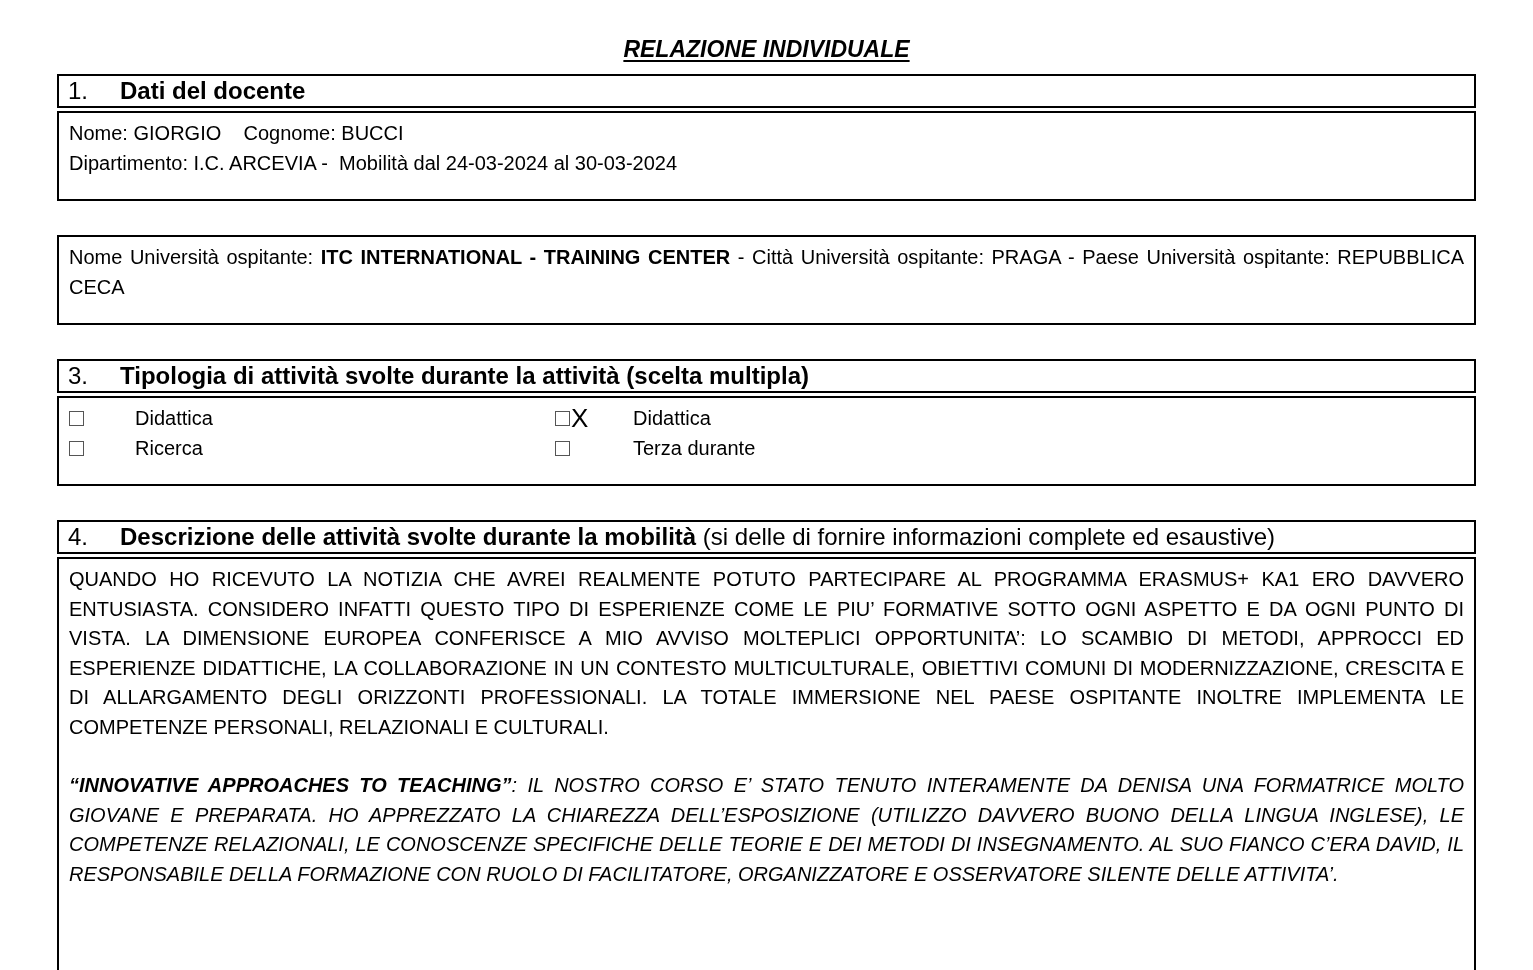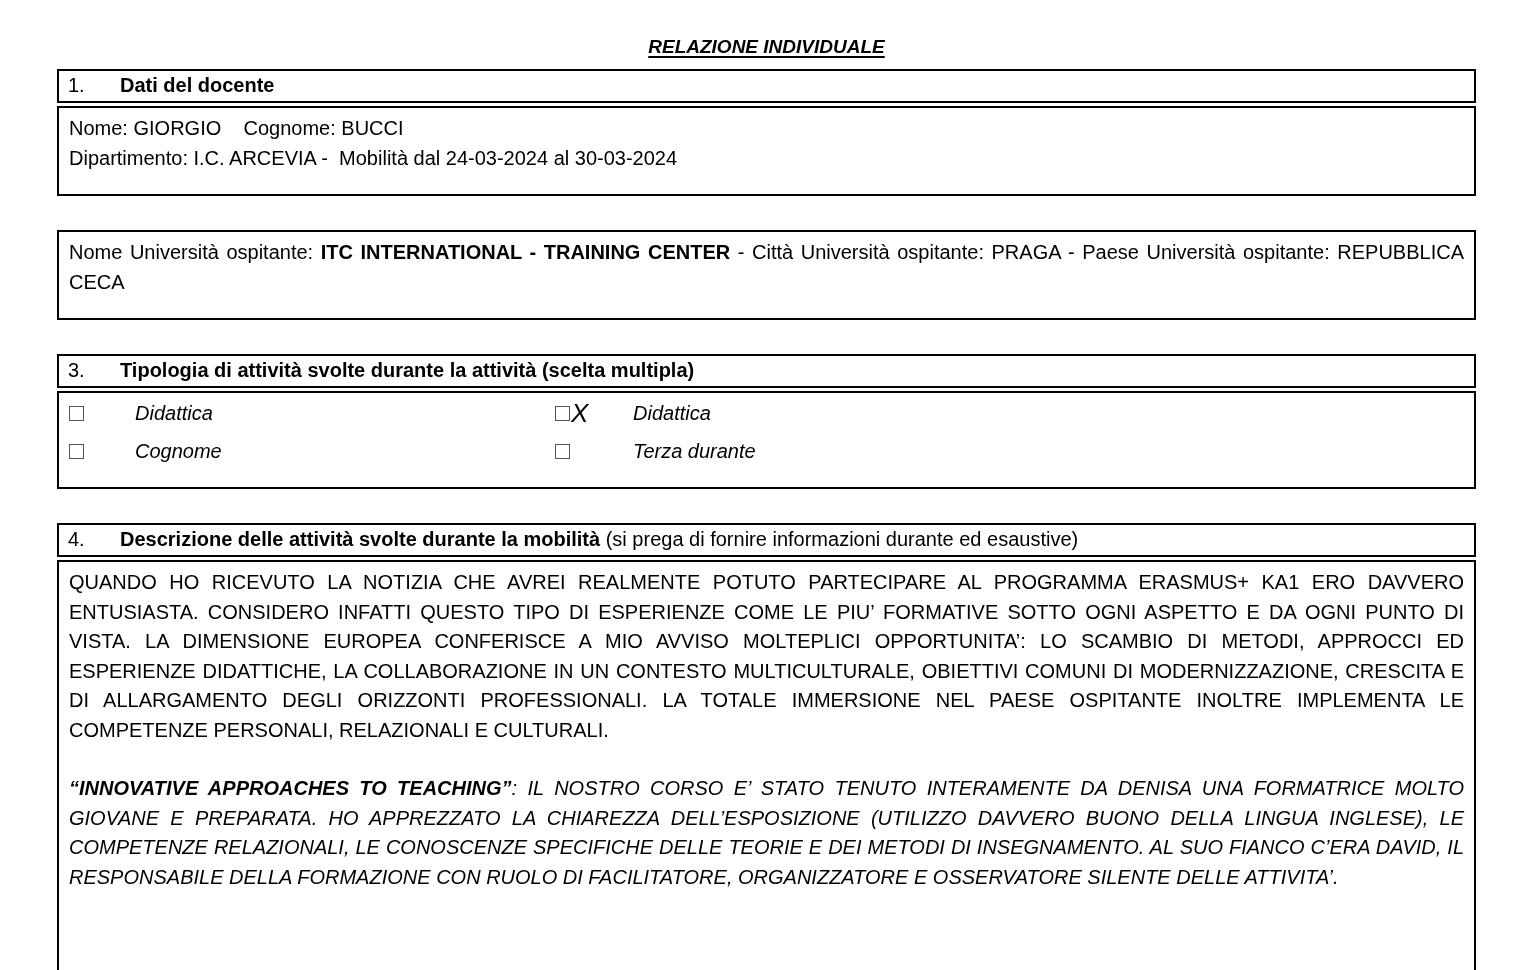--- a/index.html
+++ b/index.html
@@ -7,58 +7,57 @@
     width: 1533px; height: 970px;
     background: #ffffff;
     overflow: hidden;
     font-family: "Liberation Sans", sans-serif;
     color: #000;
   }
   .page { padding: 36px 57px 0 57px; }
 
   .doc-title {
     text-align: center;
-    font-size: 19px;
+    font-size: 23px;
     font-weight: bold;
     font-style: italic;
     text-decoration: underline;
     text-decoration-thickness: 2px;
     text-underline-offset: 3px;
     margin-bottom: 11px;
   }
 
   .section { margin-bottom: 34px; }
   .section:last-child { margin-bottom: 0; }
 
   .sec-header {
     border: 2px solid #000;
     padding: 2px 9px 3px 9px;
-    font-size: 20px;
+    font-size: 24px;
     line-height: 25px;
   }
   .sec-num { display: inline-block; width: 52px; font-weight: normal; }
   .sec-heading { font-weight: bold; }
   .sec-note { font-weight: normal; }
 
   .sec-body {
     border: 2px solid #000;
     margin-top: 3px;
     padding: 5px 10px 21px 10px;
     font-size: 20px;
     line-height: 30px;
   }
   .pre { white-space: pre-wrap; }
   .justify { text-align: justify; }
   .b { font-weight: bold; }
 
   .cb-grid {
     display: grid;
     grid-template-columns: 486px 1fr;
-    row-gap: 8px;
-    font-style: italic;
+    row-gap: 0;
   }
   .cb-cell { display: flex; align-items: center; height: 30px; }
   .cb-lead {
     width: 66px;
     display: inline-flex;
     align-items: center;
     flex-shrink: 0;
   }
   .cb-cell:nth-child(even) .cb-lead { width: 78px; }
   .cb-box {
@@ -123,37 +122,37 @@
               <span class="cb-box"></span>
               <span class="cb-x">X</span>
             </span>
           <span>Didattica</span>
         </div>
 
         <div class="cb-cell">
           <span class="cb-lead">
               <span class="cb-box"></span>
             </span>
-          <span>Cognome</span>
+          <span>Ricerca</span>
         </div>
 
         <div class="cb-cell">
           <span class="cb-lead">
               <span class="cb-box"></span>
             </span>
           <span>Terza durante</span>
         </div>
 
       </div>
     </div>
   </div>
 
   <div class="section">
     <div class="sec-header">
-      <span class="sec-num">4.</span><span class="sec-heading">Descrizione delle attività svolte durante la mobilità</span><span class="sec-note"> (si prega di fornire informazioni durante ed esaustive)</span>
+      <span class="sec-num">4.</span><span class="sec-heading">Descrizione delle attività svolte durante la mobilità</span><span class="sec-note"> (si delle di fornire informazioni complete ed esaustive)</span>
     </div>
     <div class="sec-body para-body justify">
       <div class="para">QUANDO HO RICEVUTO LA NOTIZIA CHE AVREI REALMENTE POTUTO PARTECIPARE AL PROGRAMMA ERASMUS+ KA1 ERO DAVVERO ENTUSIASTA. CONSIDERO INFATTI QUESTO TIPO DI ESPERIENZE COME LE PIU’ FORMATIVE SOTTO OGNI ASPETTO E DA OGNI PUNTO DI VISTA. LA DIMENSIONE EUROPEA CONFERISCE A MIO AVVISO MOLTEPLICI OPPORTUNITA’: LO SCAMBIO DI METODI, APPROCCI ED ESPERIENZE DIDATTICHE, LA COLLABORAZIONE IN UN CONTESTO MULTICULTURALE, OBIETTIVI COMUNI DI MODERNIZZAZIONE, CRESCITA E DI ALLARGAMENTO DEGLI ORIZZONTI PROFESSIONALI. LA TOTALE IMMERSIONE NEL PAESE OSPITANTE INOLTRE IMPLEMENTA LE COMPETENZE PERSONALI, RELAZIONALI E CULTURALI.</div>
       <div class="para">
         <span class="b">“INNOVATIVE APPROACHES TO TEACHING”</span><span>: IL NOSTRO CORSO E’ STATO TENUTO INTERAMENTE DA DENISA UNA FORMATRICE MOLTO GIOVANE E PREPARATA. HO APPREZZATO LA CHIAREZZA DELL’ESPOSIZIONE (UTILIZZO DAVVERO BUONO DELLA LINGUA INGLESE), LE COMPETENZE RELAZIONALI, LE CONOSCENZE SPECIFICHE DELLE TEORIE E DEI METODI DI INSEGNAMENTO. AL SUO FIANCO C’ERA DAVID, IL RESPONSABILE DELLA FORMAZIONE CON RUOLO DI FACILITATORE, ORGANIZZATORE E OSSERVATORE SILENTE DELLE ATTIVITA’.</span>
       </div>
     </div>
   </div>
 
 </div>

